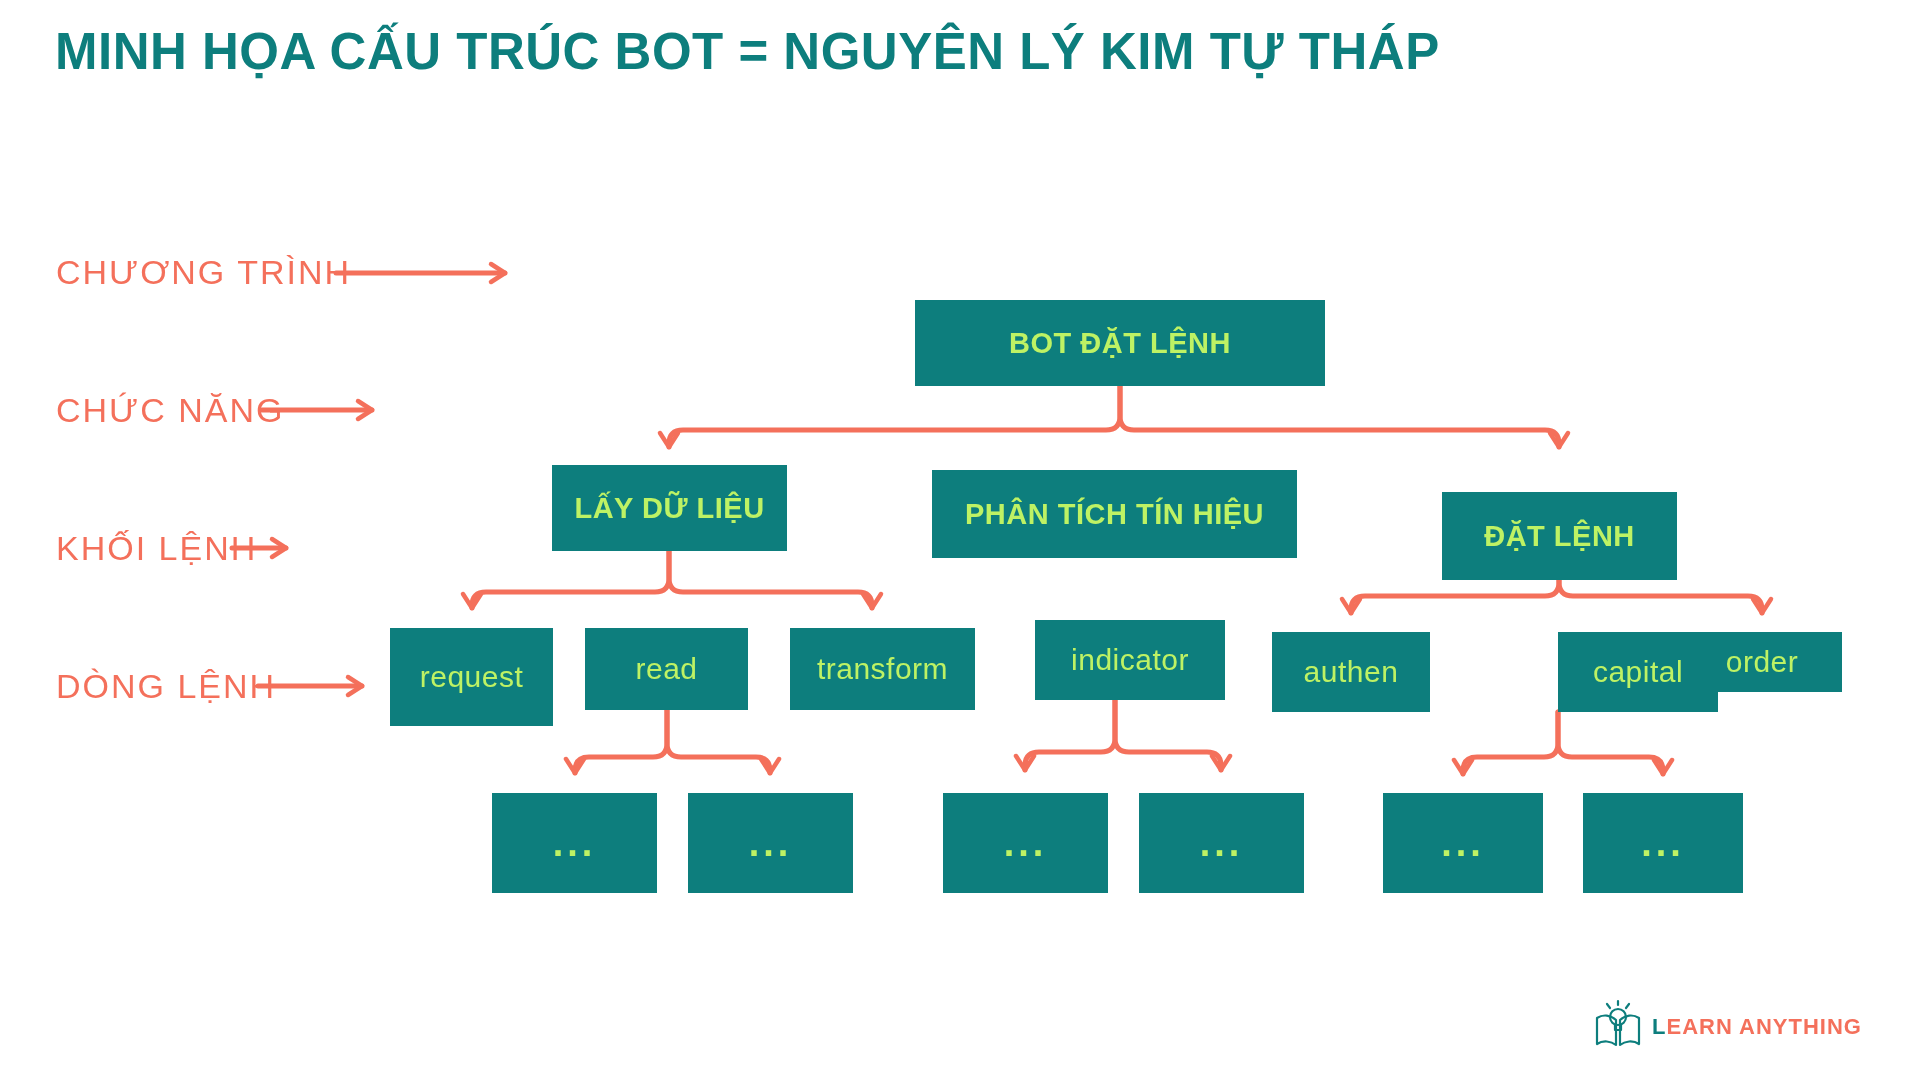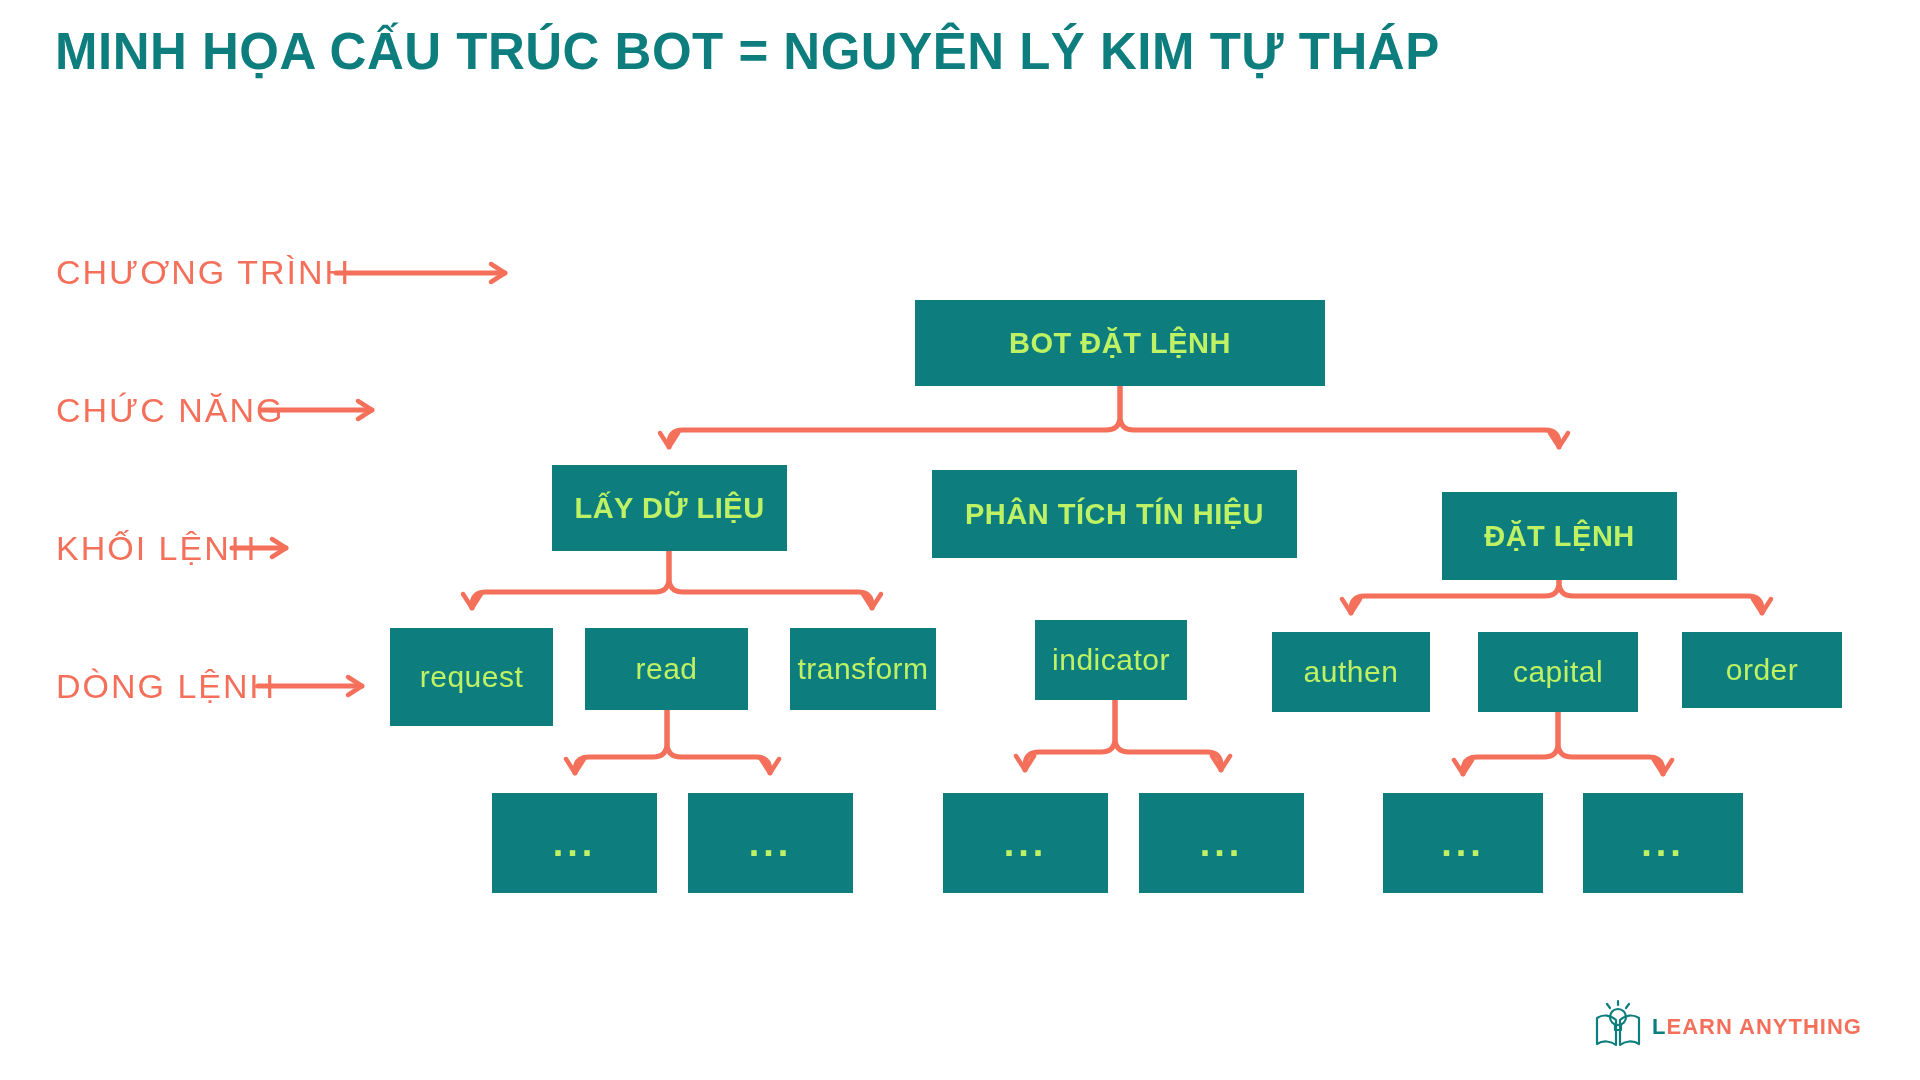--- a/index.html
+++ b/index.html
@@ -94,33 +94,33 @@
   <div class="box hdr" style="left:1442px;top:492px;width:235px;height:88px;">
     <span>ĐẶT LỆNH</span>
   </div>
 
   <div class="box blk" style="left:390px;top:628px;width:163px;height:98px;">
     <span>request</span>
   </div>
   <div class="box blk" style="left:585px;top:628px;width:163px;height:82px;">
     <span>read</span>
   </div>
-  <div class="box blk" style="left:790px;top:628px;width:146px;height:82px;">
+  <div class="box blk" style="left:790px;top:628px;width:185px;height:82px;">
     <span>transform</span>
   </div>
-  <div class="box blk" style="left:1035px;top:620px;width:152px;height:80px;">
+  <div class="box blk" style="left:1035px;top:620px;width:190px;height:80px;">
     <span>indicator</span>
   </div>
   <div class="box blk" style="left:1272px;top:632px;width:158px;height:80px;">
     <span>authen</span>
   </div>
-  <div class="box blk" style="left:1478px;top:632px;width:160px;height:80px;">
+  <div class="box blk" style="left:1558px;top:632px;width:160px;height:80px;">
     <span>capital</span>
   </div>
-  <div class="box blk" style="left:1682px;top:632px;width:160px;height:76px;">
+  <div class="box blk" style="left:1682px;top:632px;width:160px;height:60px;">
     <span>order</span>
   </div>
 
   <div class="box dots" style="left:492px;top:793px;width:165px;height:100px;">
     <span>...</span>
   </div>
   <div class="box dots" style="left:688px;top:793px;width:165px;height:100px;">
     <span>...</span>
   </div>
   <div class="box dots" style="left:943px;top:793px;width:165px;height:100px;">

